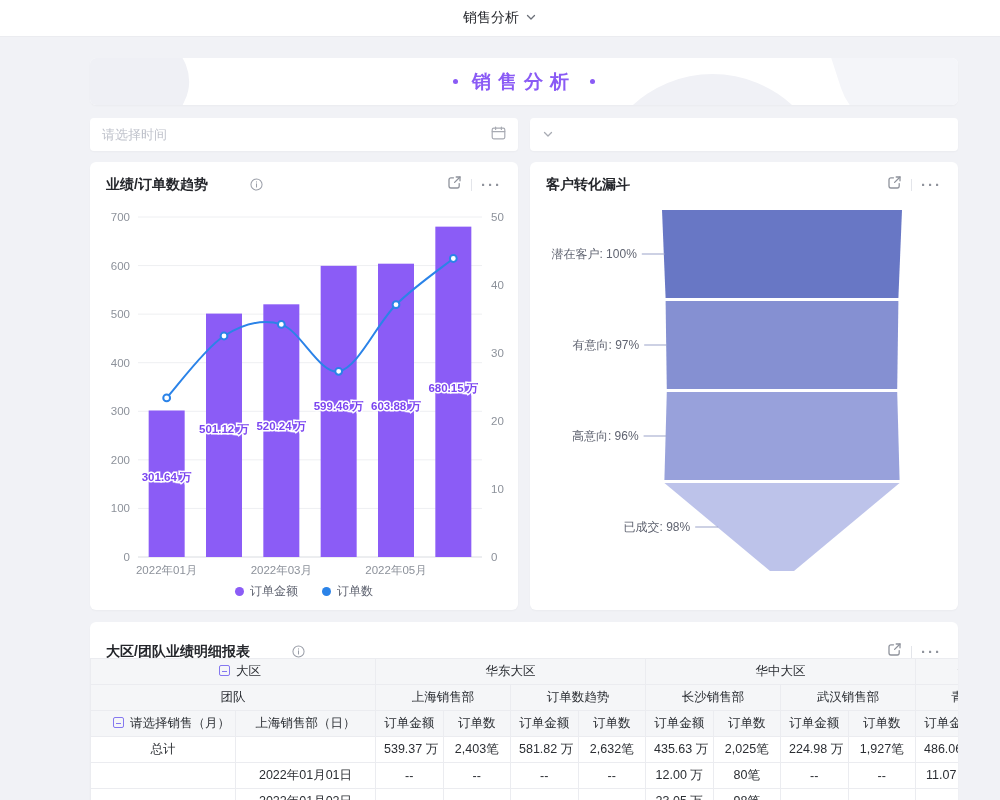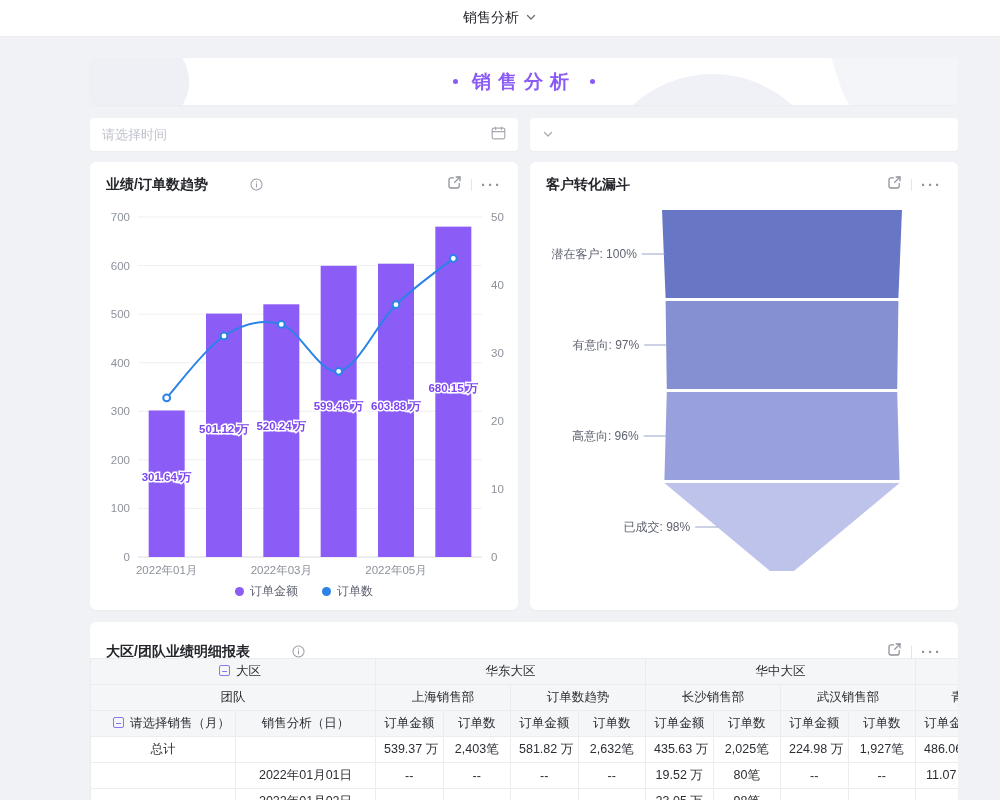--- a/index.html
+++ b/index.html
@@ -285,21 +285,21 @@
           <tr>
             <th colspan="2"><span>团队</span></th>
             <th colspan="2"><span>上海销售部</span></th>
             <th colspan="2"><span>订单数趋势</span></th>
             <th colspan="2"><span>长沙销售部</span></th>
             <th colspan="2"><span>武汉销售部</span></th>
             <th colspan="2"><span>青岛销售部</span></th>
           </tr>
           <tr>
             <th><span class="collapse-icon"></span><span>请选择销售（月）</span></th>
-            <th><span>销售分析（日）</span></th>
+            <th><span>上海销售部（日）</span></th>
             <th><span>订单金额</span></th>
             <th><span>订单数</span></th>
             <th><span>订单金额</span></th>
             <th><span>订单数</span></th>
             <th><span>订单金额</span></th>
             <th><span>订单数</span></th>
             <th><span>订单金额</span></th>
             <th><span>订单数</span></th>
             <th><span>订单金额</span></th>
           </tr>
@@ -318,21 +318,21 @@
             <td>1,927笔</td>
             <td>486.06 万</td>
           </tr>
           <tr>
             <td></td>
             <td>2022年01月01日</td>
             <td>--</td>
             <td>--</td>
             <td>--</td>
             <td>--</td>
-            <td>19.52 万</td>
+            <td>12.00 万</td>
             <td>80笔</td>
             <td>--</td>
             <td>--</td>
             <td>11.07 万</td>
           </tr>
           <tr>
             <td></td>
             <td>2022年01月02日</td>
             <td></td>
             <td></td>

